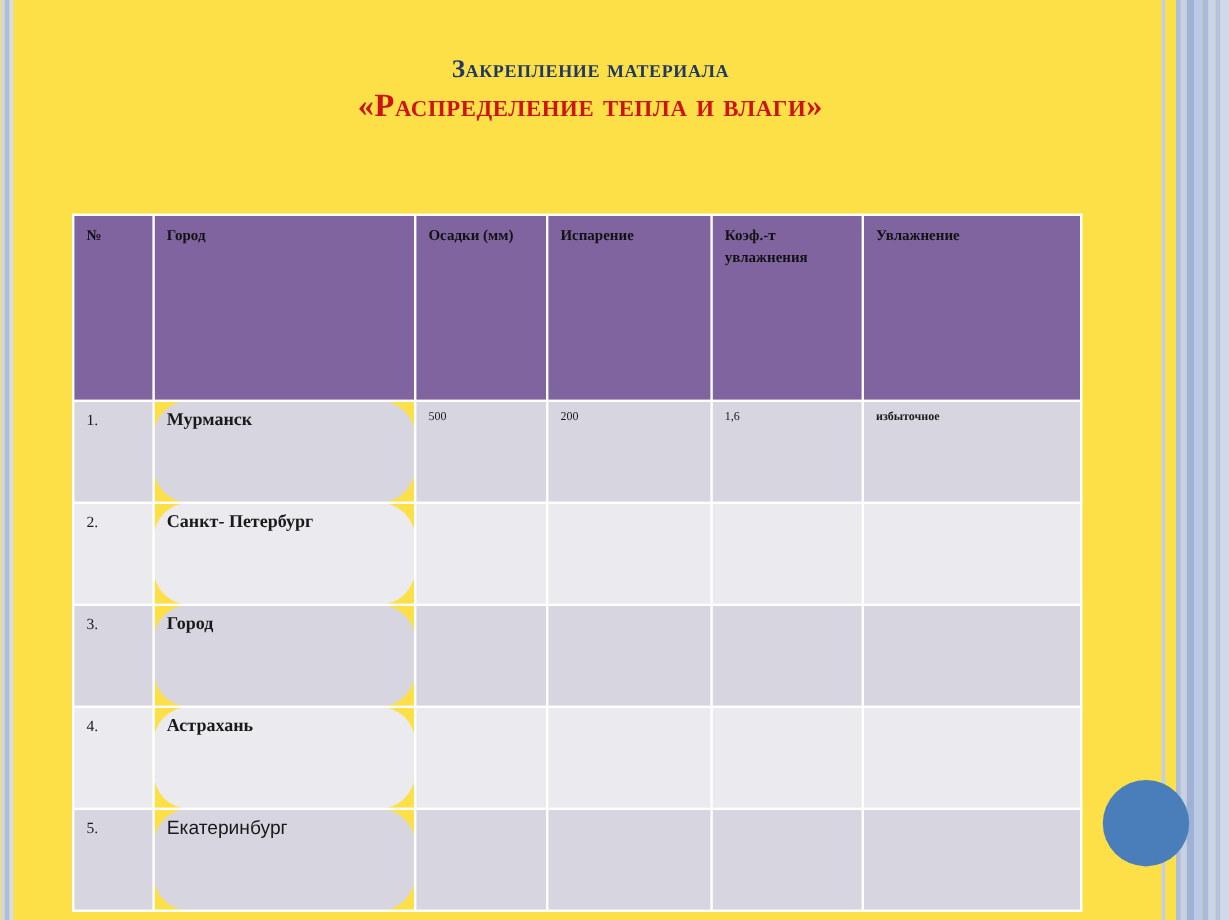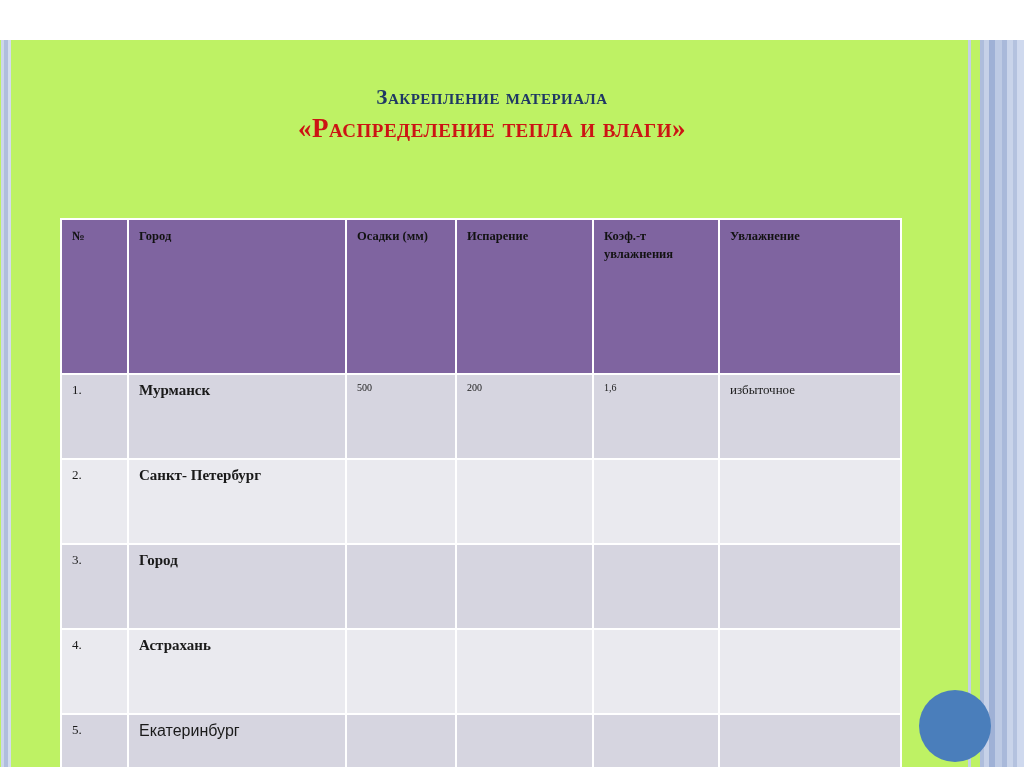--- a/index.html
+++ b/index.html
@@ -12,22 +12,21 @@
     width: 1024px;
     height: 767px;
     overflow: hidden;
     font-family: "Liberation Serif", serif;
     position: relative;
   }
 
   .slide {
     position: absolute;
     inset: 0;
-    background: #bef264;
-    margin-top: 40px;
+    background: #fde047;
   }
 
   
   .edge-stripes {
     position: absolute;
     top: 0;
     bottom: 0;
     pointer-events: none;
   }
   .edge-stripes .stripe {
@@ -107,33 +106,34 @@
   tbody tr.row-odd td  { background: #d6d5e0; }
   tbody tr.row-even td { background: #eaeaef; }
 
   td.col-num {
     font-size: 13px;
     font-weight: normal;
   }
   td.col-city {
     font-weight: bold;
     font-size: 15px;
+    border-radius: 30px;
   }
   td.col-city.city-sans {
     font-family: "Liberation Sans", sans-serif;
     font-weight: normal;
     font-size: 16px;
   }
   td.col-num-val {
     font-weight: normal;
     font-size: 10px;
   }
   td.col-text-val {
-    font-weight: normal;
-    font-size: 13px;
+    font-weight: bold;
+    font-size: 10px;
   }
 
   
   col.c-num   { width: 67px;  }
   col.c-city  { width: 218px; }
   col.c-prec  { width: 110px; }
   col.c-evap  { width: 137px; }
   col.c-coef  { width: 126px; }
   col.c-moist { width: 182px; }
 

